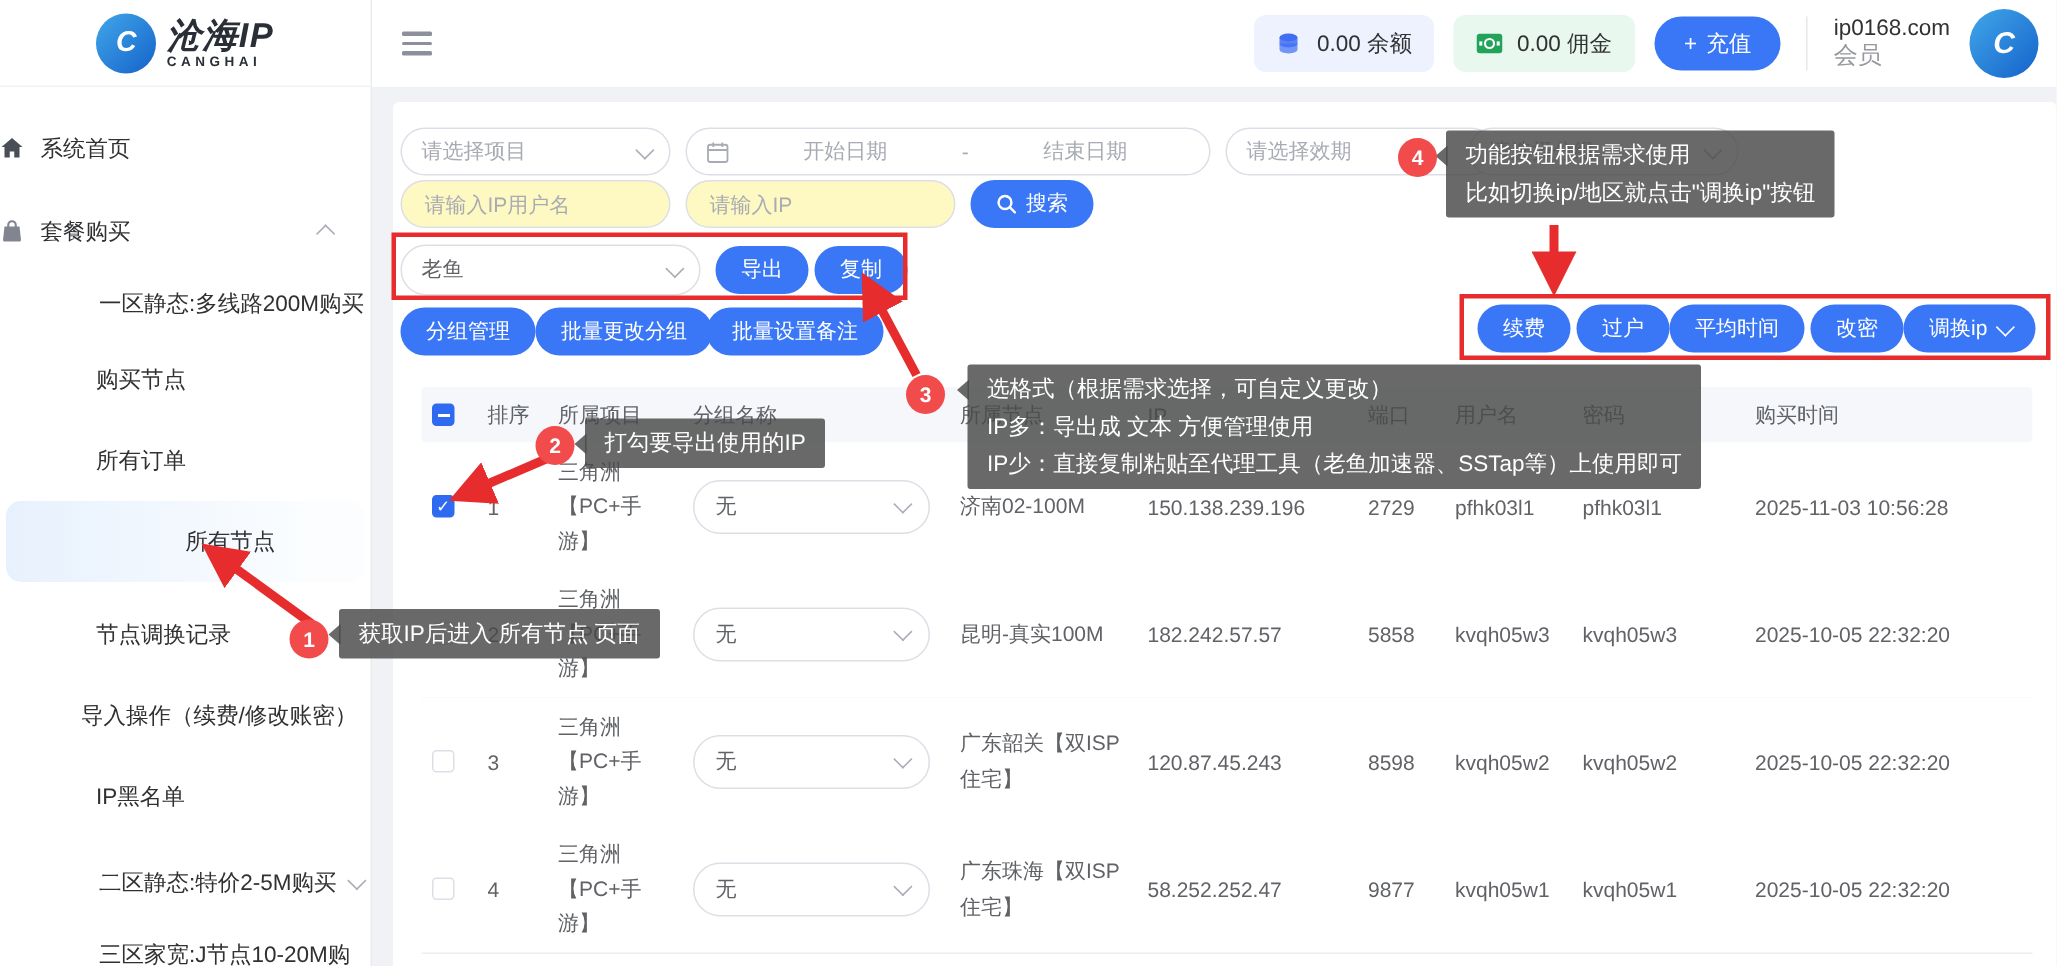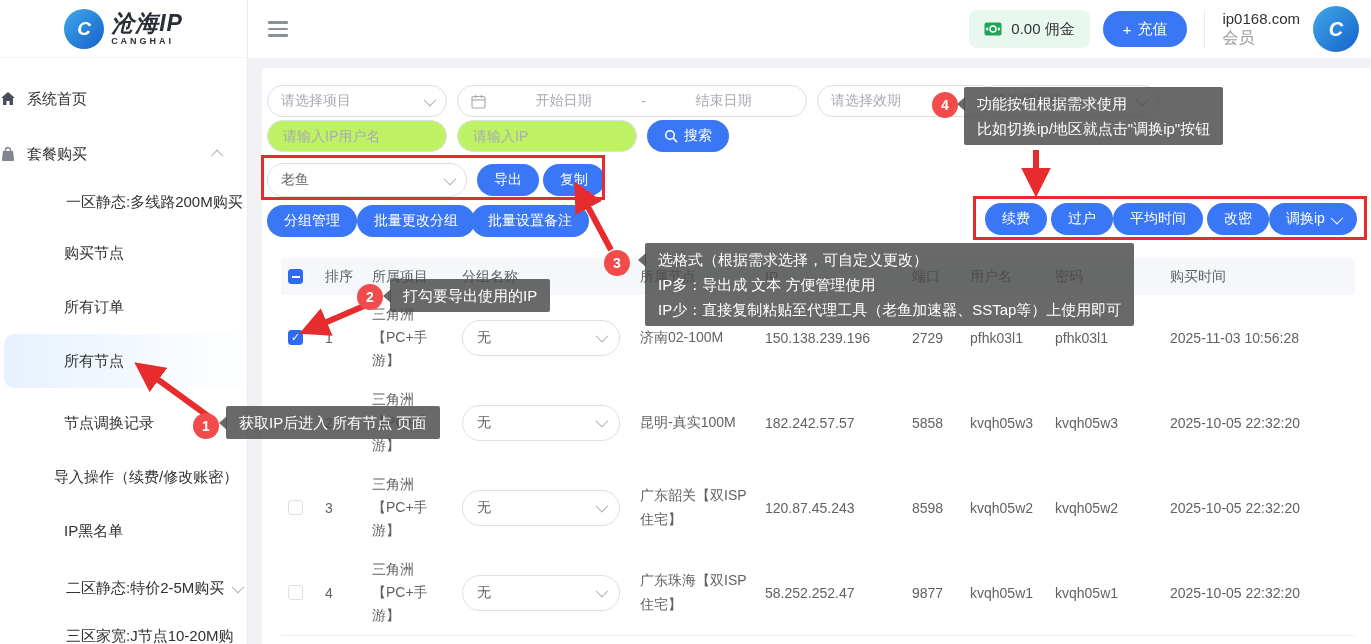--- a/index.html
+++ b/index.html
@@ -38,21 +38,21 @@
   .account{display:flex;flex-direction:column;line-height:1.25;}
   .acc-name{font-size:15px;color:#303133;}
   .acc-role{font-size:16px;color:#97999e;}
   .avatar{width:46px;height:46px;border-radius:50%;background:linear-gradient(135deg,#41a7ea,#1562c9);color:#fff;display:flex;align-items:center;justify-content:center;font-style:italic;font-weight:bold;font-size:20px;cursor:pointer;}
 
   
   .card{position:absolute;left:262px;top:68px;right:0;bottom:-10px;background:#fff;border-radius:4px;z-index:1;}
   .sel{position:absolute;height:32px;border:1px solid #dcdfe6;border-radius:17px;background:#fff;display:flex;align-items:center;padding:0 13px;box-sizing:border-box;font-size:14px;color:#a8abb2;gap:8px;cursor:pointer;}
   .sel .val{color:#606266;}
   .sel .chev{margin-left:auto;}
-  .inputpill{position:absolute;height:32px;border:1px solid #dcdfe6;border-radius:17px;background:#bef264;display:flex;align-items:center;padding:0 13px;box-sizing:border-box;}
+  .inputpill{position:absolute;height:32px;border:1px solid #dcdfe6;border-radius:17px;background:#fef9c3;display:flex;align-items:center;padding:0 13px;box-sizing:border-box;}
   .inputpill input{border:none;outline:none;width:100%;font-size:14px;color:#606266;background:transparent;font-family:inherit;}
   .inputpill input::placeholder{color:#a8abb2;}
   .daterange{position:absolute;height:32px;border:1px solid #dcdfe6;border-radius:17px;background:#fff;display:flex;align-items:center;padding:0 13px;box-sizing:border-box;font-size:14px;color:#a8abb2;gap:8px;}
   .daterange .dseg{flex:1;text-align:center;}
 
   
   .thead{position:absolute;left:19px;top:190px;width:1074px;height:37px;background:#f5f7fa;display:flex;align-items:center;font-size:14px;color:#5f6368;border-radius:3px;}
   .trow{position:absolute;left:19px;width:1074px;height:85px;display:flex;align-items:center;font-size:14px;color:#606266;border-bottom:1px solid #ebeef5;background:#fff;}
   .col{box-sizing:border-box;padding-right:10px;flex:0 0 auto;}
   .c-check{width:44px;padding-left:7px;}
@@ -113,21 +113,21 @@
     <div class="sub-title" style="top:186px;">
       <span>一区静态:多线路200M购买</span>
     </div>
 
     <div class="sub-item" style="top:226px;">
         <span>购买节点</span>
       </div>
     <div class="sub-item" style="top:280px;">
         <span>所有订单</span>
       </div>
-    <div class="sub-item active" style="top:334px;">
+    <div class="sub-item active" style="top:334px;justify-content:center;">
         <span>所有节点</span>
       </div>
     <div class="sub-item" style="top:396px;">
         <span>节点调换记录</span>
       </div>
     <div class="sub-item" style="top:450px;padding-left:50px;">
         <span>导入操作（续费/修改账密）</span>
       </div>
     <div class="sub-item" style="top:504px;">
         <span>IP黑名单</span>
@@ -142,20 +142,28 @@
     </div>
   </aside>
 
   <header class="topbar">
     <div class="hamburger">
         <i></i>
         <i></i>
         <i></i>
       </div>
     <div class="top-right">
+      <div class="badge blue">
+        <svg width="18" height="16" viewBox="0 0 18 16">
+            <ellipse cx="8" cy="4" rx="6" ry="2.6" fill="#3f6ef2"></ellipse>
+            <path d="M2 4 v4 c0 1.4 2.7 2.6 6 2.6 s6 -1.2 6 -2.6 V4" fill="#3f6ef2" opacity="0.85"></path>
+            <path d="M2 8 v4 c0 1.4 2.7 2.6 6 2.6 s6 -1.2 6 -2.6 V8" fill="#3f6ef2" opacity="0.7"></path>
+          </svg>
+        <span>0.00 余额</span>
+      </div>
       <div class="badge green">
         <svg width="18" height="14" viewBox="0 0 18 14">
             <rect x="0.5" y="0.5" width="17" height="13" rx="2" fill="#21a35a"></rect>
             <circle cx="9" cy="7" r="3" fill="none" stroke="#fff" stroke-width="1.4"></circle>
             <rect x="2.2" y="5.6" width="2" height="2.8" fill="#fff"></rect>
             <rect x="13.8" y="5.6" width="2" height="2.8" fill="#fff"></rect>
           </svg>
         <span>0.00 佣金</span>
       </div>
       <button class="btn lg">

